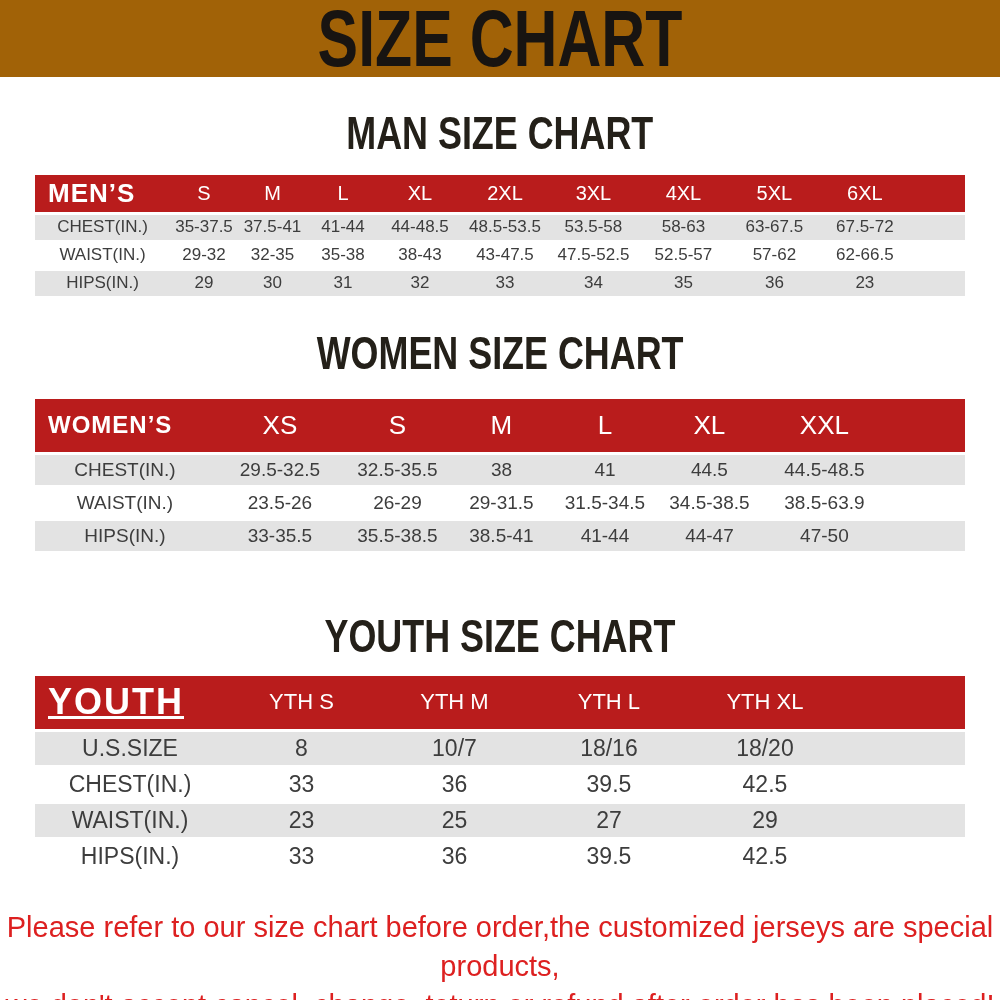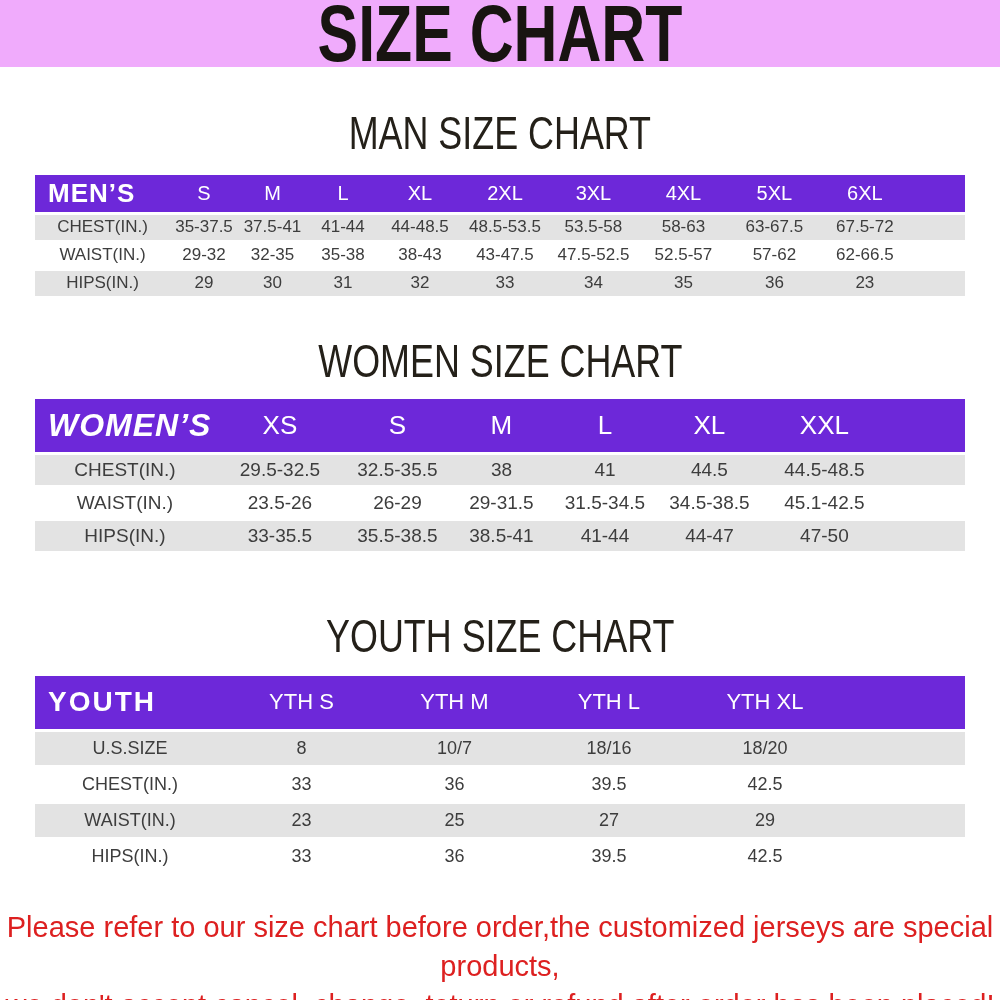--- a/index.html
+++ b/index.html
@@ -1,58 +1,58 @@
 <!DOCTYPE html>
 <html><head>
 <meta charset="utf-8">
 <style>
   * { margin:0; padding:0; box-sizing:border-box; }
   html,body { background:#ffffff; }
   body { font-family:"Liberation Sans", sans-serif; }
   .page { position:relative; width:1000px; height:1000px; background:#ffffff; overflow:hidden; margin:0 auto; }
 
   
-  .banner { position:absolute; top:0; left:0; width:1000px; height:67px; background:#f0abfc;
+  .banner { position:absolute; top:0; left:0; width:1000px; height:77px; background:#a16207;
             display:flex; align-items:center; justify-content:center; }
   .banner h1 { font-size:80px; font-weight:bold; color:#181411; line-height:1; white-space:nowrap; }
   .banner h1 span { display:inline-block; transform:scaleX(0.76); transform-origin:center; letter-spacing:0px; }
 
   
   .sec-title { position:absolute; left:0; width:1000px; text-align:center; color:#242019;
-               font-weight:normal; font-size:46px; line-height:1; white-space:nowrap; }
+               font-weight:bold; font-size:46px; line-height:1; white-space:nowrap; }
   .sec-title span { display:inline-block; transform:scaleX(0.78); transform-origin:center; }
   .sec-men   .sec-title { top:110px; }
-  .sec-women .sec-title { top:338px; }
+  .sec-women .sec-title { top:330px; }
   .sec-youth .sec-title { top:613px;text-align:center; }
 
   
   .tbl { position:absolute; left:35px; width:930px; }
   .sec-men   .tbl { top:175px; }
   .sec-women .tbl { top:399px; }
   .sec-youth .tbl { top:676px; }
 
   table { width:100%; border-collapse:collapse; table-layout:fixed; }
   th, td { border-bottom:3px solid #ffffff; text-align:center; vertical-align:middle;
            white-space:nowrap; overflow:hidden; }
-  thead th { background:#6d28d9; color:#ffffff; font-weight:normal; }
+  thead th { background:#b91c1c; color:#ffffff; font-weight:normal; }
   thead th:first-child { text-align:left; padding-left:13px; font-weight:bold; letter-spacing:1px; }
   tbody td { color:#3d3d3d; background:#ffffff; }
   tbody tr:nth-child(odd) td { background:#e3e3e3; }
 
   .sec-men   thead th { height:38px; font-size:20px; }
   .sec-men   thead th:first-child { font-size:26px; }
   .sec-men   tbody td { height:28px; font-size:17px; }
 
   .sec-women thead th { height:54px; font-size:26px; }
-  .sec-women thead th:first-child { font-size:32px;font-style:italic; }
+  .sec-women thead th:first-child { font-size:24px; }
   .sec-women tbody td { height:33px; font-size:19px; }
 
   .sec-youth thead th { height:54px; font-size:22px; }
-  .sec-youth thead th:first-child { font-size:28px; letter-spacing:2px; }
-  .sec-youth tbody td { height:36px; font-size:18px; }
+  .sec-youth thead th:first-child { font-size:36px; letter-spacing:2px;text-decoration:underline; }
+  .sec-youth tbody td { height:36px; font-size:23px; }
 
   
   .note { position:absolute; top:908px; left:0; width:1000px; text-align:center; color:#dd2020; }
   .note p { font-size:29px; line-height:39px; font-weight:normal; }
 </style>
 </head>
 <body>
 
 <div class="page">
 
@@ -174,21 +174,21 @@
               <td>44.5-48.5</td>
               <td></td>
             </tr>
             <tr>
               <td>WAIST(IN.)</td>
               <td>23.5-26</td>
               <td>26-29</td>
               <td>29-31.5</td>
               <td>31.5-34.5</td>
               <td>34.5-38.5</td>
-              <td>45.1-42.5</td>
+              <td>38.5-63.9</td>
               <td></td>
             </tr>
             <tr>
               <td>HIPS(IN.)</td>
               <td>33-35.5</td>
               <td>35.5-38.5</td>
               <td>38.5-41</td>
               <td>41-44</td>
               <td>44-47</td>
               <td>47-50</td>

